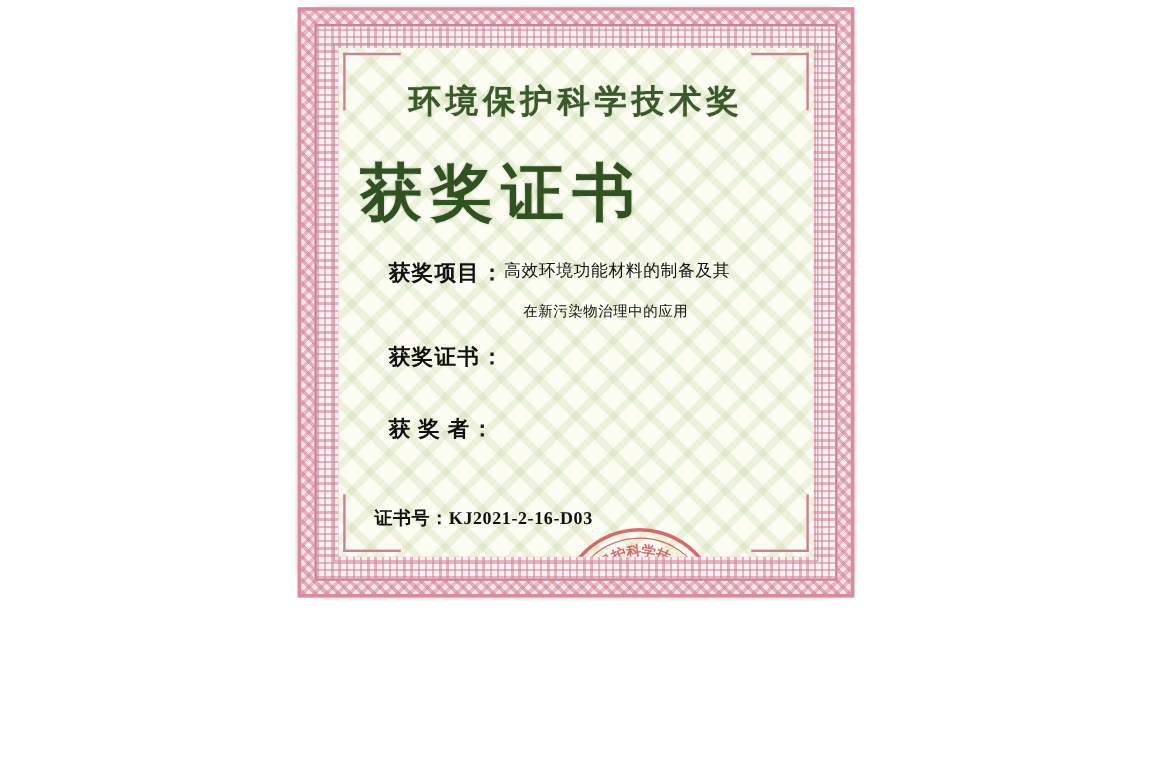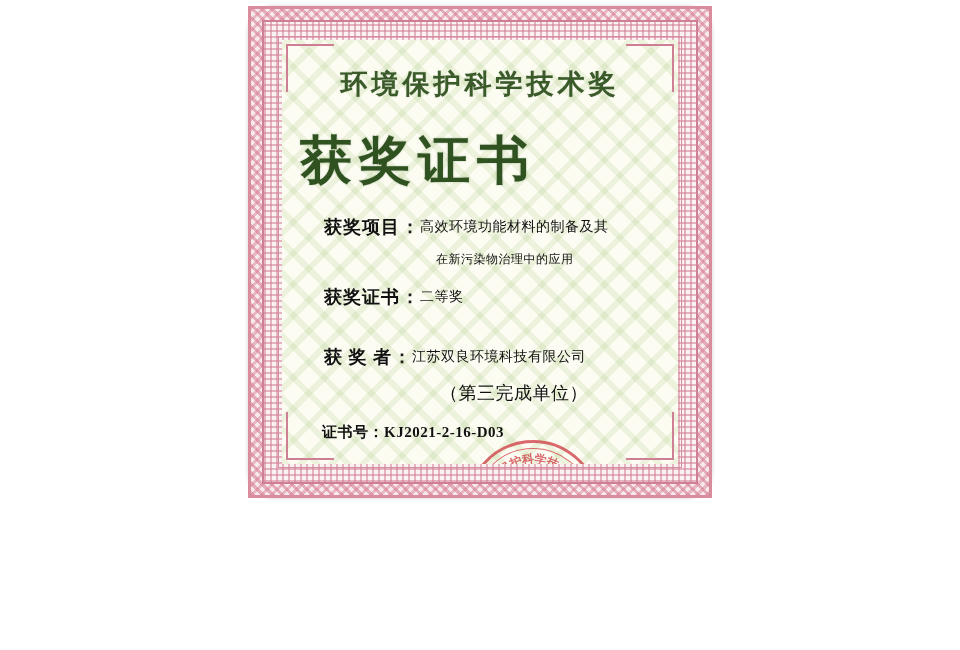--- a/index.html
+++ b/index.html
@@ -251,21 +251,20 @@
 
   .cert-number {
     position: absolute;
     left: 30px;
     bottom: 22px;
     font-size: 15px;
     color: #111;
     letter-spacing: 0.5px;
     font-family: "Liberation Serif", serif;
     font-weight: bold;
-    margin-left: 10px;
   }
 </style>
 </head>
 <body>
 
 <div id="page">
 
   <div class="cert-sheet">
 
     <div class="border-outer"></div>
@@ -290,29 +289,26 @@
           <div class="field-row">
             <span class="field-label">获奖项目</span>
             <span class="field-colon">：</span>
             <span class="field-value">高效环境功能材料的制备及其</span>
           </div>
           <div class="field-value-2nd">在新污染物治理中的应用</div>
 
           <div class="field-row">
             <span class="field-label">获奖证书</span>
             <span class="field-colon">：</span>
-            <span class="field-value">二等奖</span>
           </div>
 
           <div class="field-row recipient-row">
             <span class="field-label">获 奖 者</span>
             <span class="field-colon">：</span>
-            <span class="field-value">江苏双良环境科技有限公司</span>
           </div>
-          <div class="recipient-sub">（第三完成单位）</div>
 
         </div>
 
         <div class="seal">
           <div class="seal-inner-ring"></div>
           <div class="seal-star">★</div>
           <div class="seal-arc">
               <span class="seal-arc-char" style="transform: translate(-41.6px, -24px) rotate(-60deg);">环</span>
               <span class="seal-arc-char" style="transform: translate(-33.9px, -33.9px) rotate(-45deg);">境</span>
               <span class="seal-arc-char" style="transform: translate(-24px, -41.6px) rotate(-30deg);">保</span>

